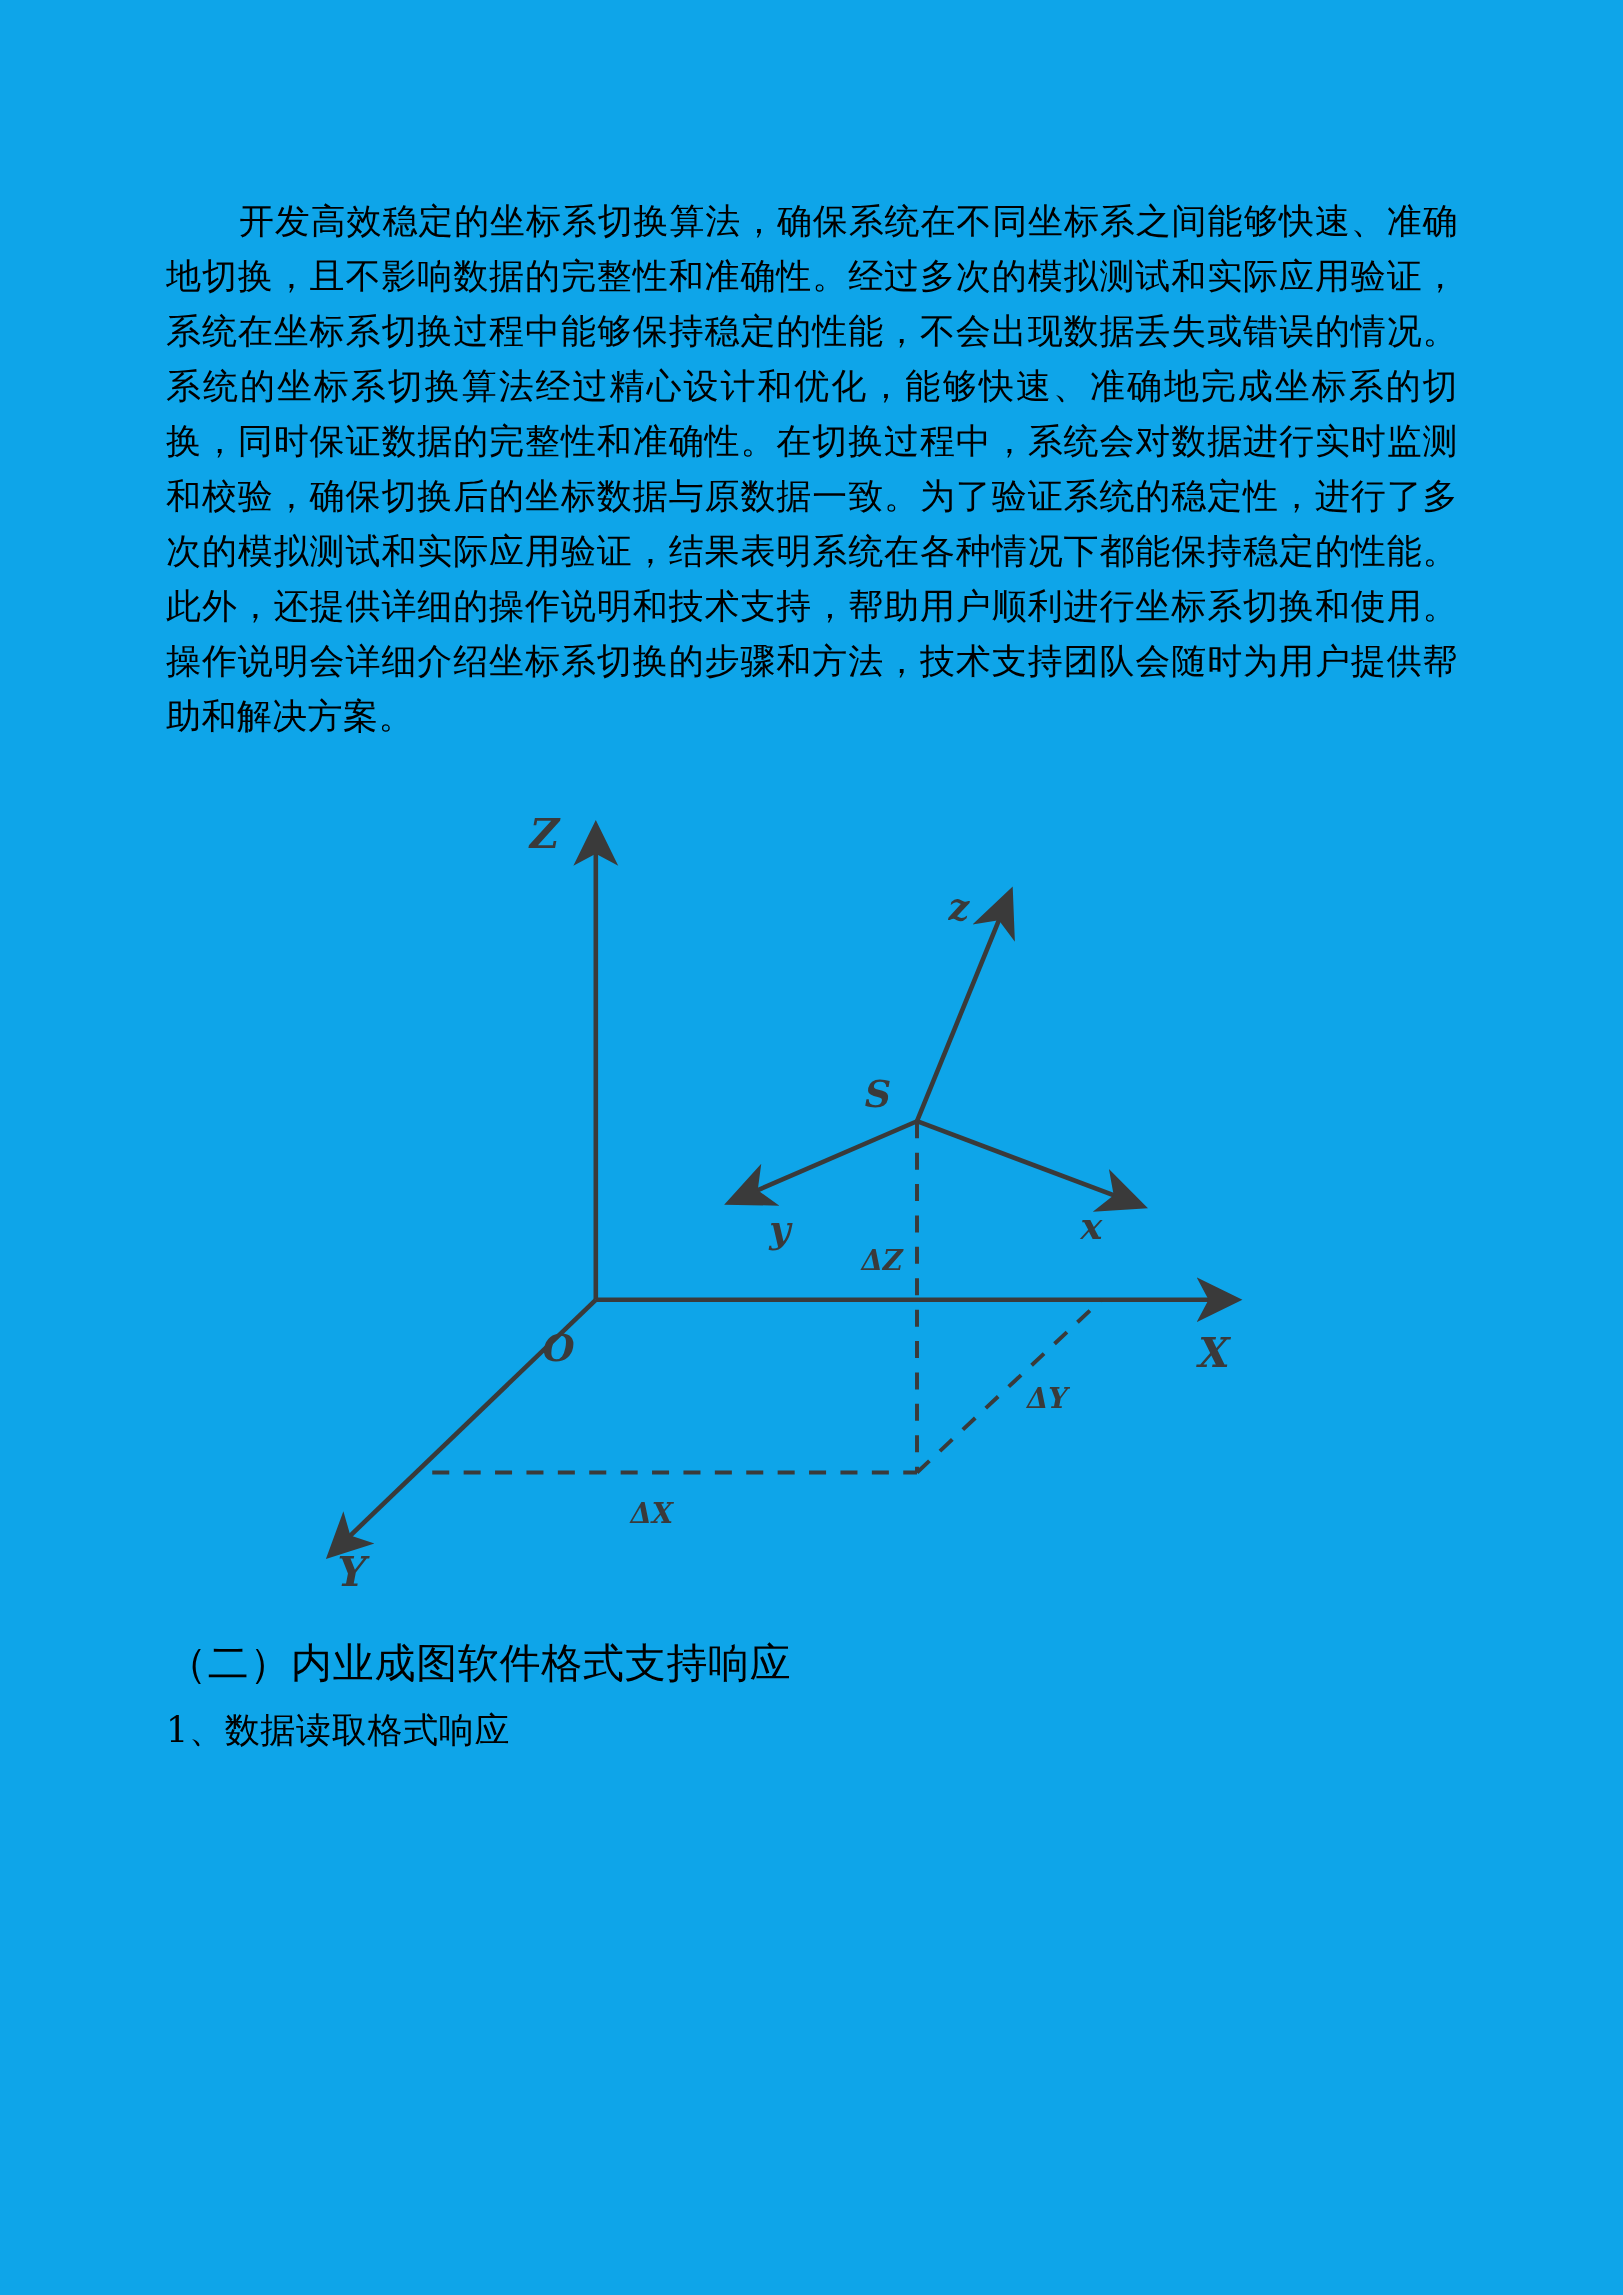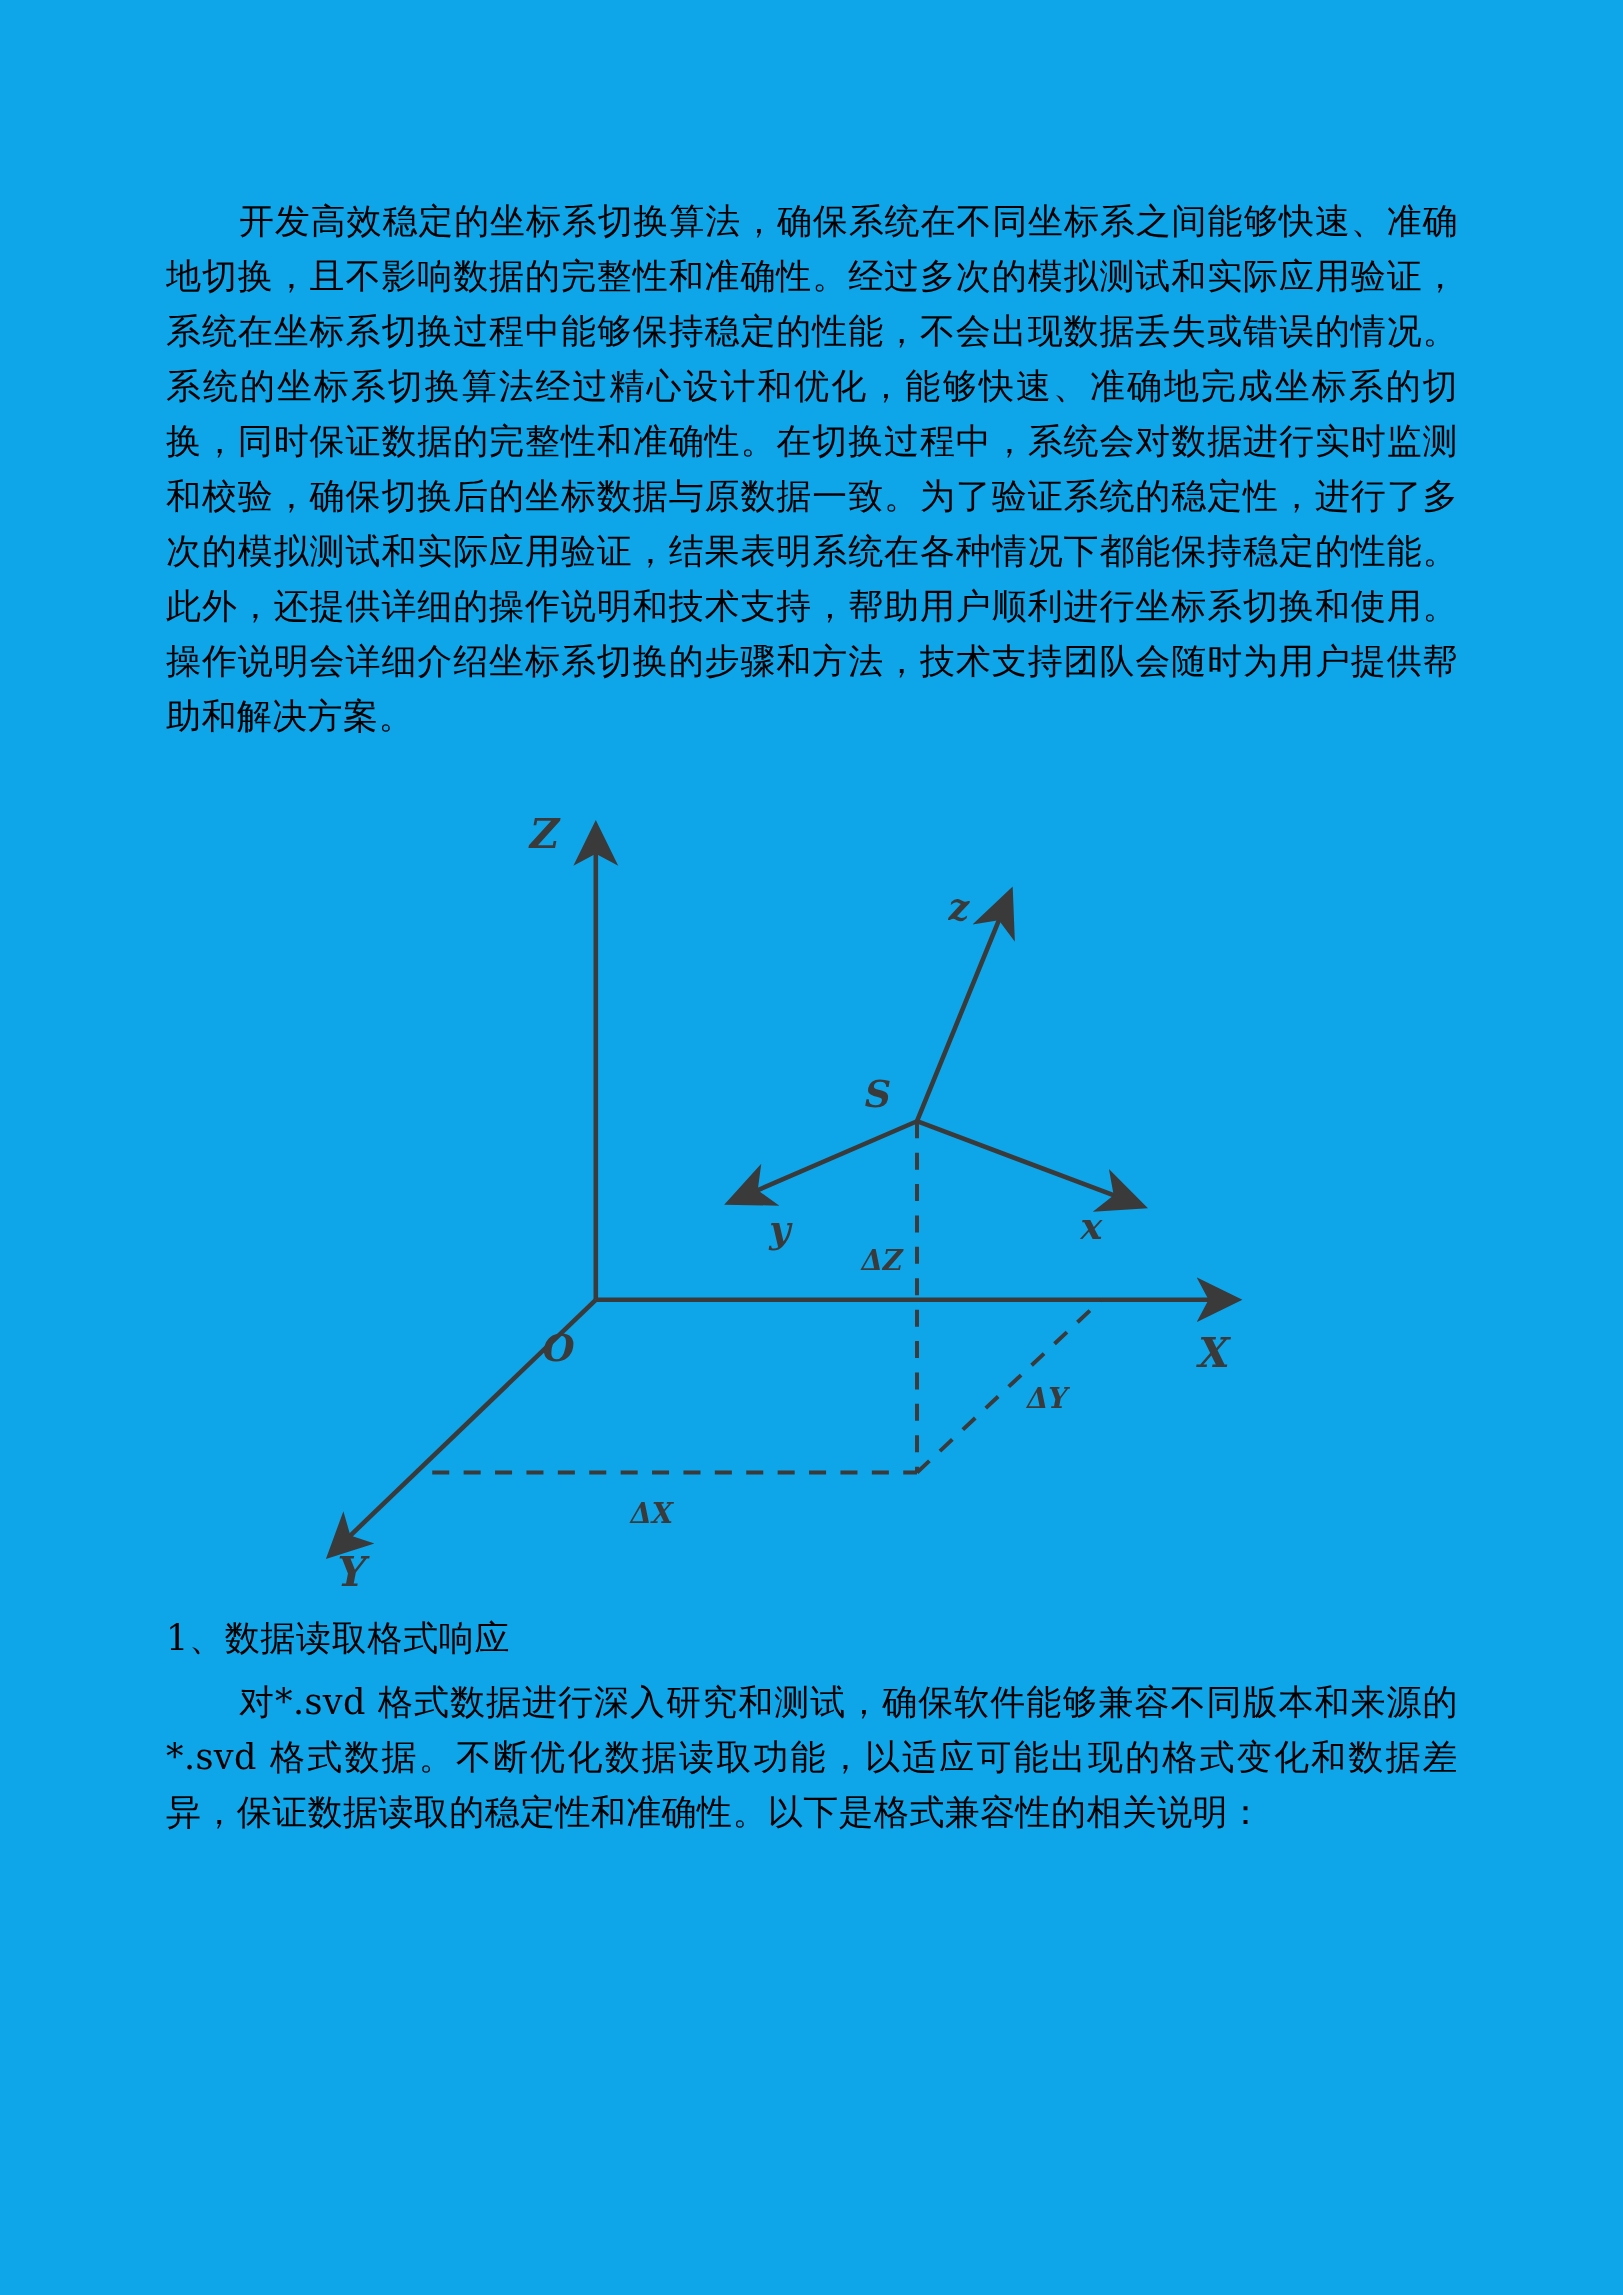--- a/index.html
+++ b/index.html
@@ -170,23 +170,23 @@
 
           <line x1="407" y1="1049" x2="1148" y2="1049" stroke="#3a3a3a" stroke-width="6" stroke-dasharray="26 22"></line>
           <text class="delta-label" x="710" y="1126">ΔX</text>
 
           <line x1="1148" y1="1049" x2="1430" y2="785" stroke="#3a3a3a" stroke-width="6" stroke-dasharray="26 22"></line>
           <text class="delta-label" x="1316" y="950">ΔY</text>
         </svg>
       </div>
     </div>
 
+    <h2 class="h-section">（二）内业成图软件格式支持响应</h2>
 
     <h3 class="h-sub">1、数据读取格式响应</h3>
 
 
     <div class="gap-sm"></div>
 
-    <p class="para indent">对*.svd 格式数据进行深入研究和测试，确保软件能够兼容不同版本和来源的*.svd 格式数据。不断优化数据读取功能，以适应可能出现的格式变化和数据差异，保证数据读取的稳定性和准确性。以下是格式兼容性的相关说明：</p>
 
   </div>
 </div>
 
 
 </body></html>

